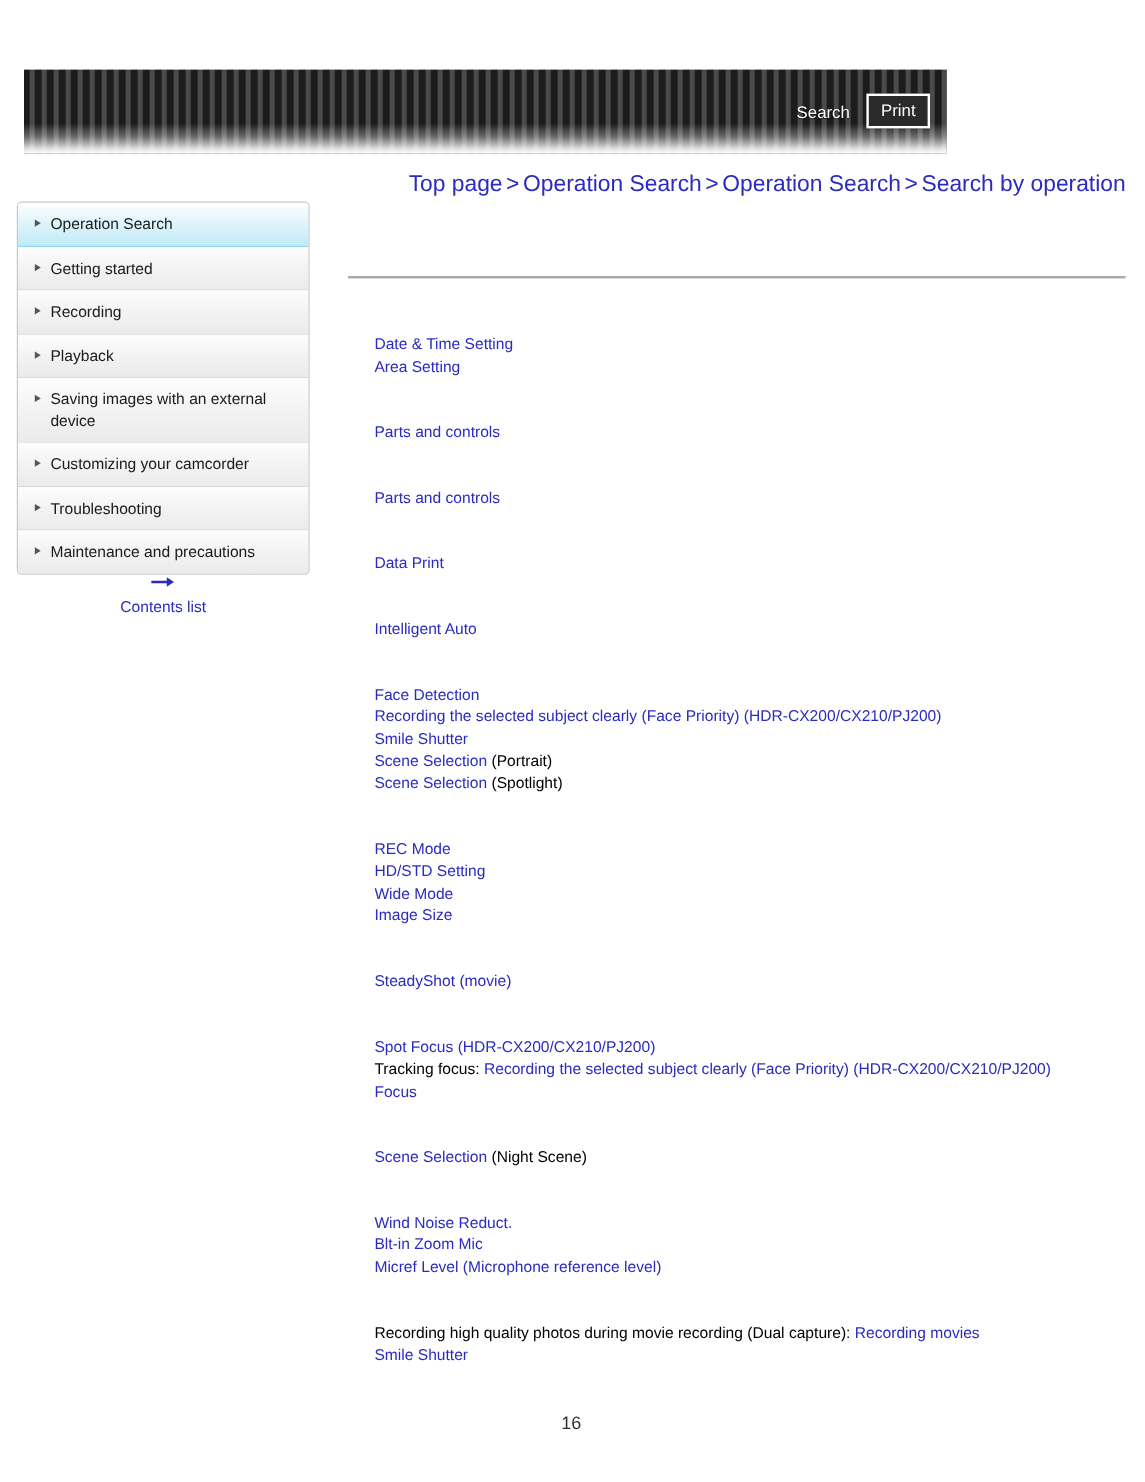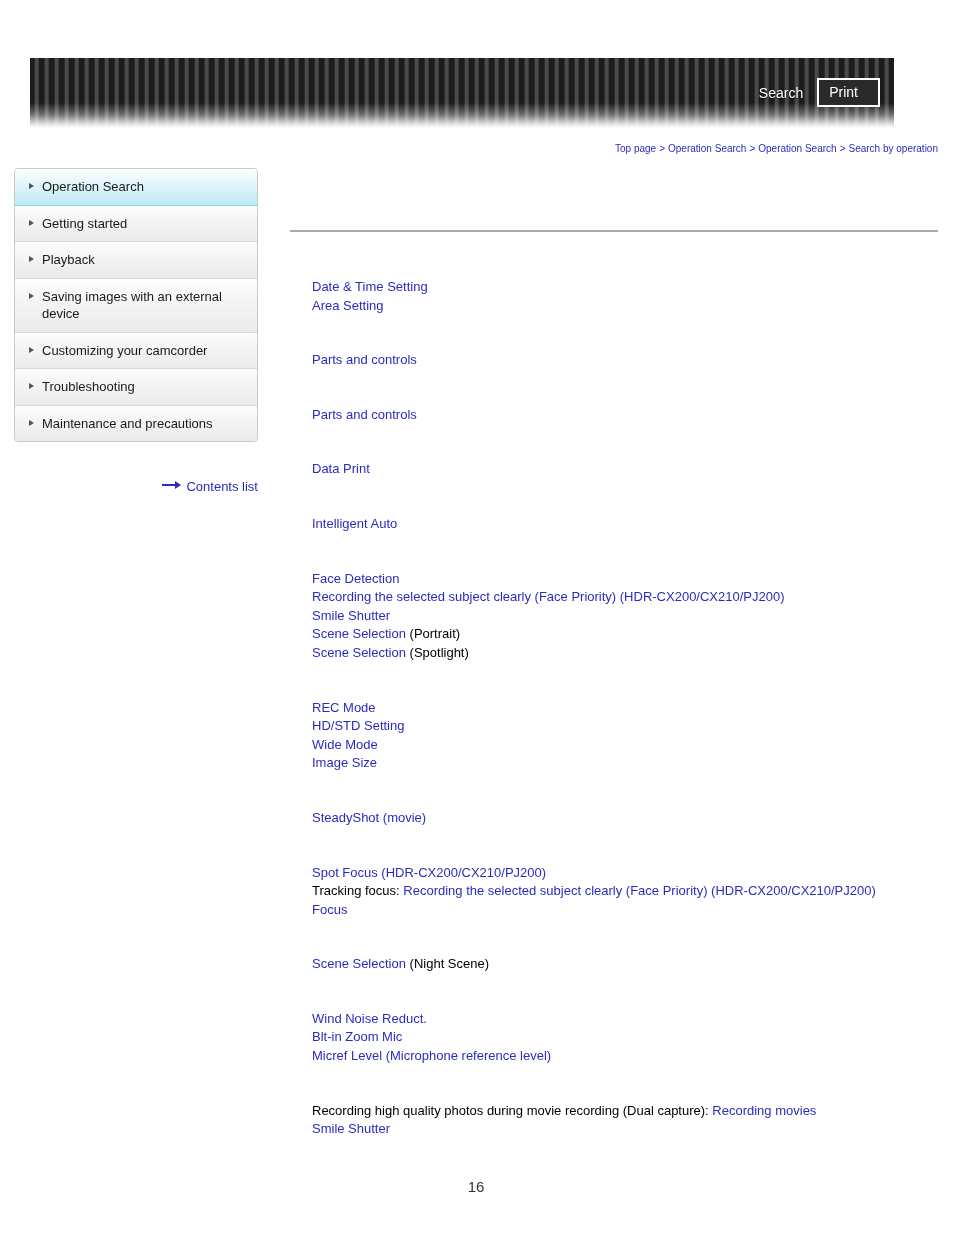--- a/index.html
+++ b/index.html
@@ -15,23 +15,23 @@
     position: relative;
     font-family: "Liberation Sans", sans-serif;
     font-size: 13px;
     color: #000000;
     overflow: hidden;
   }
 
   
   #header-bar {
     position: absolute;
-    left: 30px;
+    left: 20px;
     top: 58px;
-    width: 864px;
+    width: 769px;
     height: 70px;
     background-image:
       linear-gradient(to bottom,
         rgba(255,255,255,0) 0%,
         rgba(255,255,255,0) 64%,
         rgba(255,255,255,0.35) 80%,
         rgba(255,255,255,0.85) 94%,
         rgba(255,255,255,1) 100%),
       repeating-linear-gradient(to right,
         #1c1c1c 0px, #1c1c1c 4px,
@@ -55,31 +55,31 @@
     line-height: 1;
     text-shadow: 0 1px 1px rgba(0,0,0,.8);
     cursor: pointer;
   }
   #print-button {
     color: #ffffff;
     font-size: 14px;
     line-height: 1;
     border: 2px solid #ffffff;
     background: #2a2a2a;
-    padding: 5px 20px 6px 10px;
+    padding: 5px 10px 6px 10px;
     cursor: pointer;
     text-decoration: none;
   }
 
   
   #breadcrumb {
     position: absolute;
     right: 16px;
     top: 143px;
-    font-size: 10px;
+    font-size: 19px;
     color: #2b2bbf;
     white-space: nowrap;
   }
   #breadcrumb .crumb { color: #2b2bbf; text-decoration: none; cursor: pointer; }
   #breadcrumb .sep { color: #2b2bbf; padding: 0 3px; }
 
   
   #sidebar {
     position: absolute;
     left: 14px;
@@ -121,20 +121,21 @@
   
   #contents-list-row {
     position: absolute;
     left: 14px;
     top: 479px;
     width: 244px;
     display: flex;
     justify-content: flex-end;
     align-items: center;
     gap: 4px;
+    flex-direction: column;
   }
   #contents-arrow-icon { display: block; }
   #contents-list-link {
     color: #2b2bbf;
     font-size: 13px;
     text-decoration: none;
     cursor: pointer;
   }
   #main-rule {
     position: absolute;
@@ -181,20 +182,24 @@
 <div id="breadcrumb"><a class="crumb" href="#">Top page</a><span class="sep">&gt;</span><a class="crumb" href="#">Operation Search</a><span class="sep">&gt;</span><a class="crumb" href="#">Operation Search</a><span class="sep">&gt;</span><a class="crumb" href="#">Search by operation</a></div>
 
 <nav id="sidebar">
     <div class="nav-item selected">
       <span class="nav-arrow"></span>
       <span class="nav-label">Operation Search</span>
     </div>
     <div class="nav-item">
       <span class="nav-arrow"></span>
       <span class="nav-label">Getting started</span>
+    </div>
+    <div class="nav-item">
+      <span class="nav-arrow"></span>
+      <span class="nav-label">Recording</span>
     </div>
     <div class="nav-item">
       <span class="nav-arrow"></span>
       <span class="nav-label">Playback</span>
     </div>
     <div class="nav-item">
       <span class="nav-arrow"></span>
       <span class="nav-label">Saving images with an external device</span>
     </div>
     <div class="nav-item">

